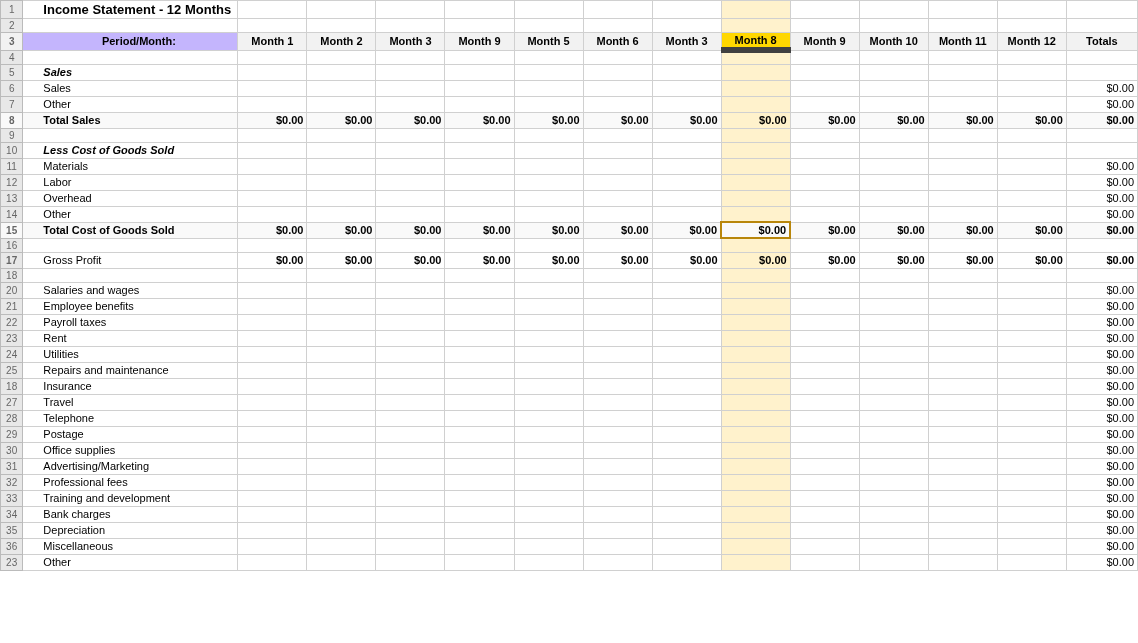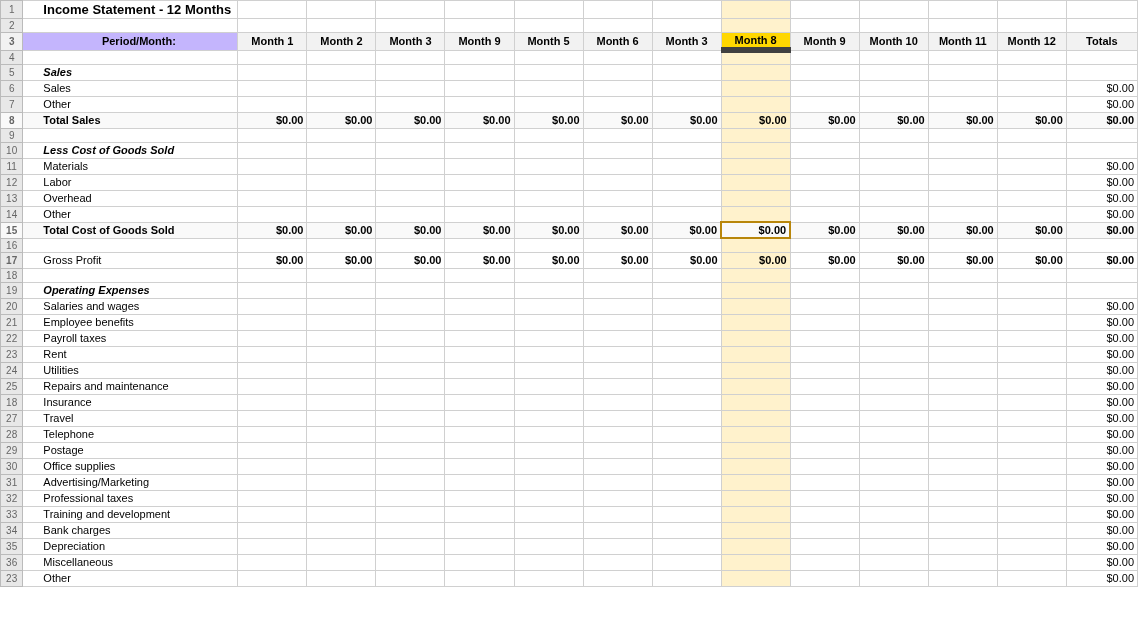--- a/index.html
+++ b/index.html
@@ -423,37 +423,20 @@
       <div class="cell col-data"></div>
       <div class="cell col-data"></div>
     <div class="cell col-data month8-col"></div>
     <div class="cell col-data"></div>
       <div class="cell col-data"></div>
       <div class="cell col-data"></div>
       <div class="cell col-data"></div>
     <div class="cell col-totals"></div>
   </div>
 
-  <div class="row">
-    <div class="cell row-num">19</div>
-    <div class="cell col-a section-header">Operating Expenses</div>
-    <div class="cell col-data"></div>
-      <div class="cell col-data"></div>
-      <div class="cell col-data"></div>
-      <div class="cell col-data"></div>
-      <div class="cell col-data"></div>
-      <div class="cell col-data"></div>
-      <div class="cell col-data"></div>
-    <div class="cell col-data month8-col"></div>
-    <div class="cell col-data"></div>
-      <div class="cell col-data"></div>
-      <div class="cell col-data"></div>
-      <div class="cell col-data"></div>
-    <div class="cell col-totals"></div>
-  </div>
 
   <div class="row">
     <div class="cell row-num">20</div>
     <div class="cell col-a">Salaries and wages</div>
     <div class="cell col-data"></div>
       <div class="cell col-data"></div>
       <div class="cell col-data"></div>
       <div class="cell col-data"></div>
       <div class="cell col-data"></div>
       <div class="cell col-data"></div>
@@ -659,21 +642,21 @@
     <div class="cell col-data month8-col"></div>
     <div class="cell col-data"></div>
       <div class="cell col-data"></div>
       <div class="cell col-data"></div>
       <div class="cell col-data"></div>
     <div class="cell col-totals zero-val">$0.00</div>
   </div>
 
   <div class="row">
     <div class="cell row-num">32</div>
-    <div class="cell col-a">Professional taxes</div>
+    <div class="cell col-a">Professional fees</div>
     <div class="cell col-data"></div>
       <div class="cell col-data"></div>
       <div class="cell col-data"></div>
       <div class="cell col-data"></div>
       <div class="cell col-data"></div>
       <div class="cell col-data"></div>
       <div class="cell col-data"></div>
     <div class="cell col-data month8-col"></div>
     <div class="cell col-data"></div>
       <div class="cell col-data"></div>

